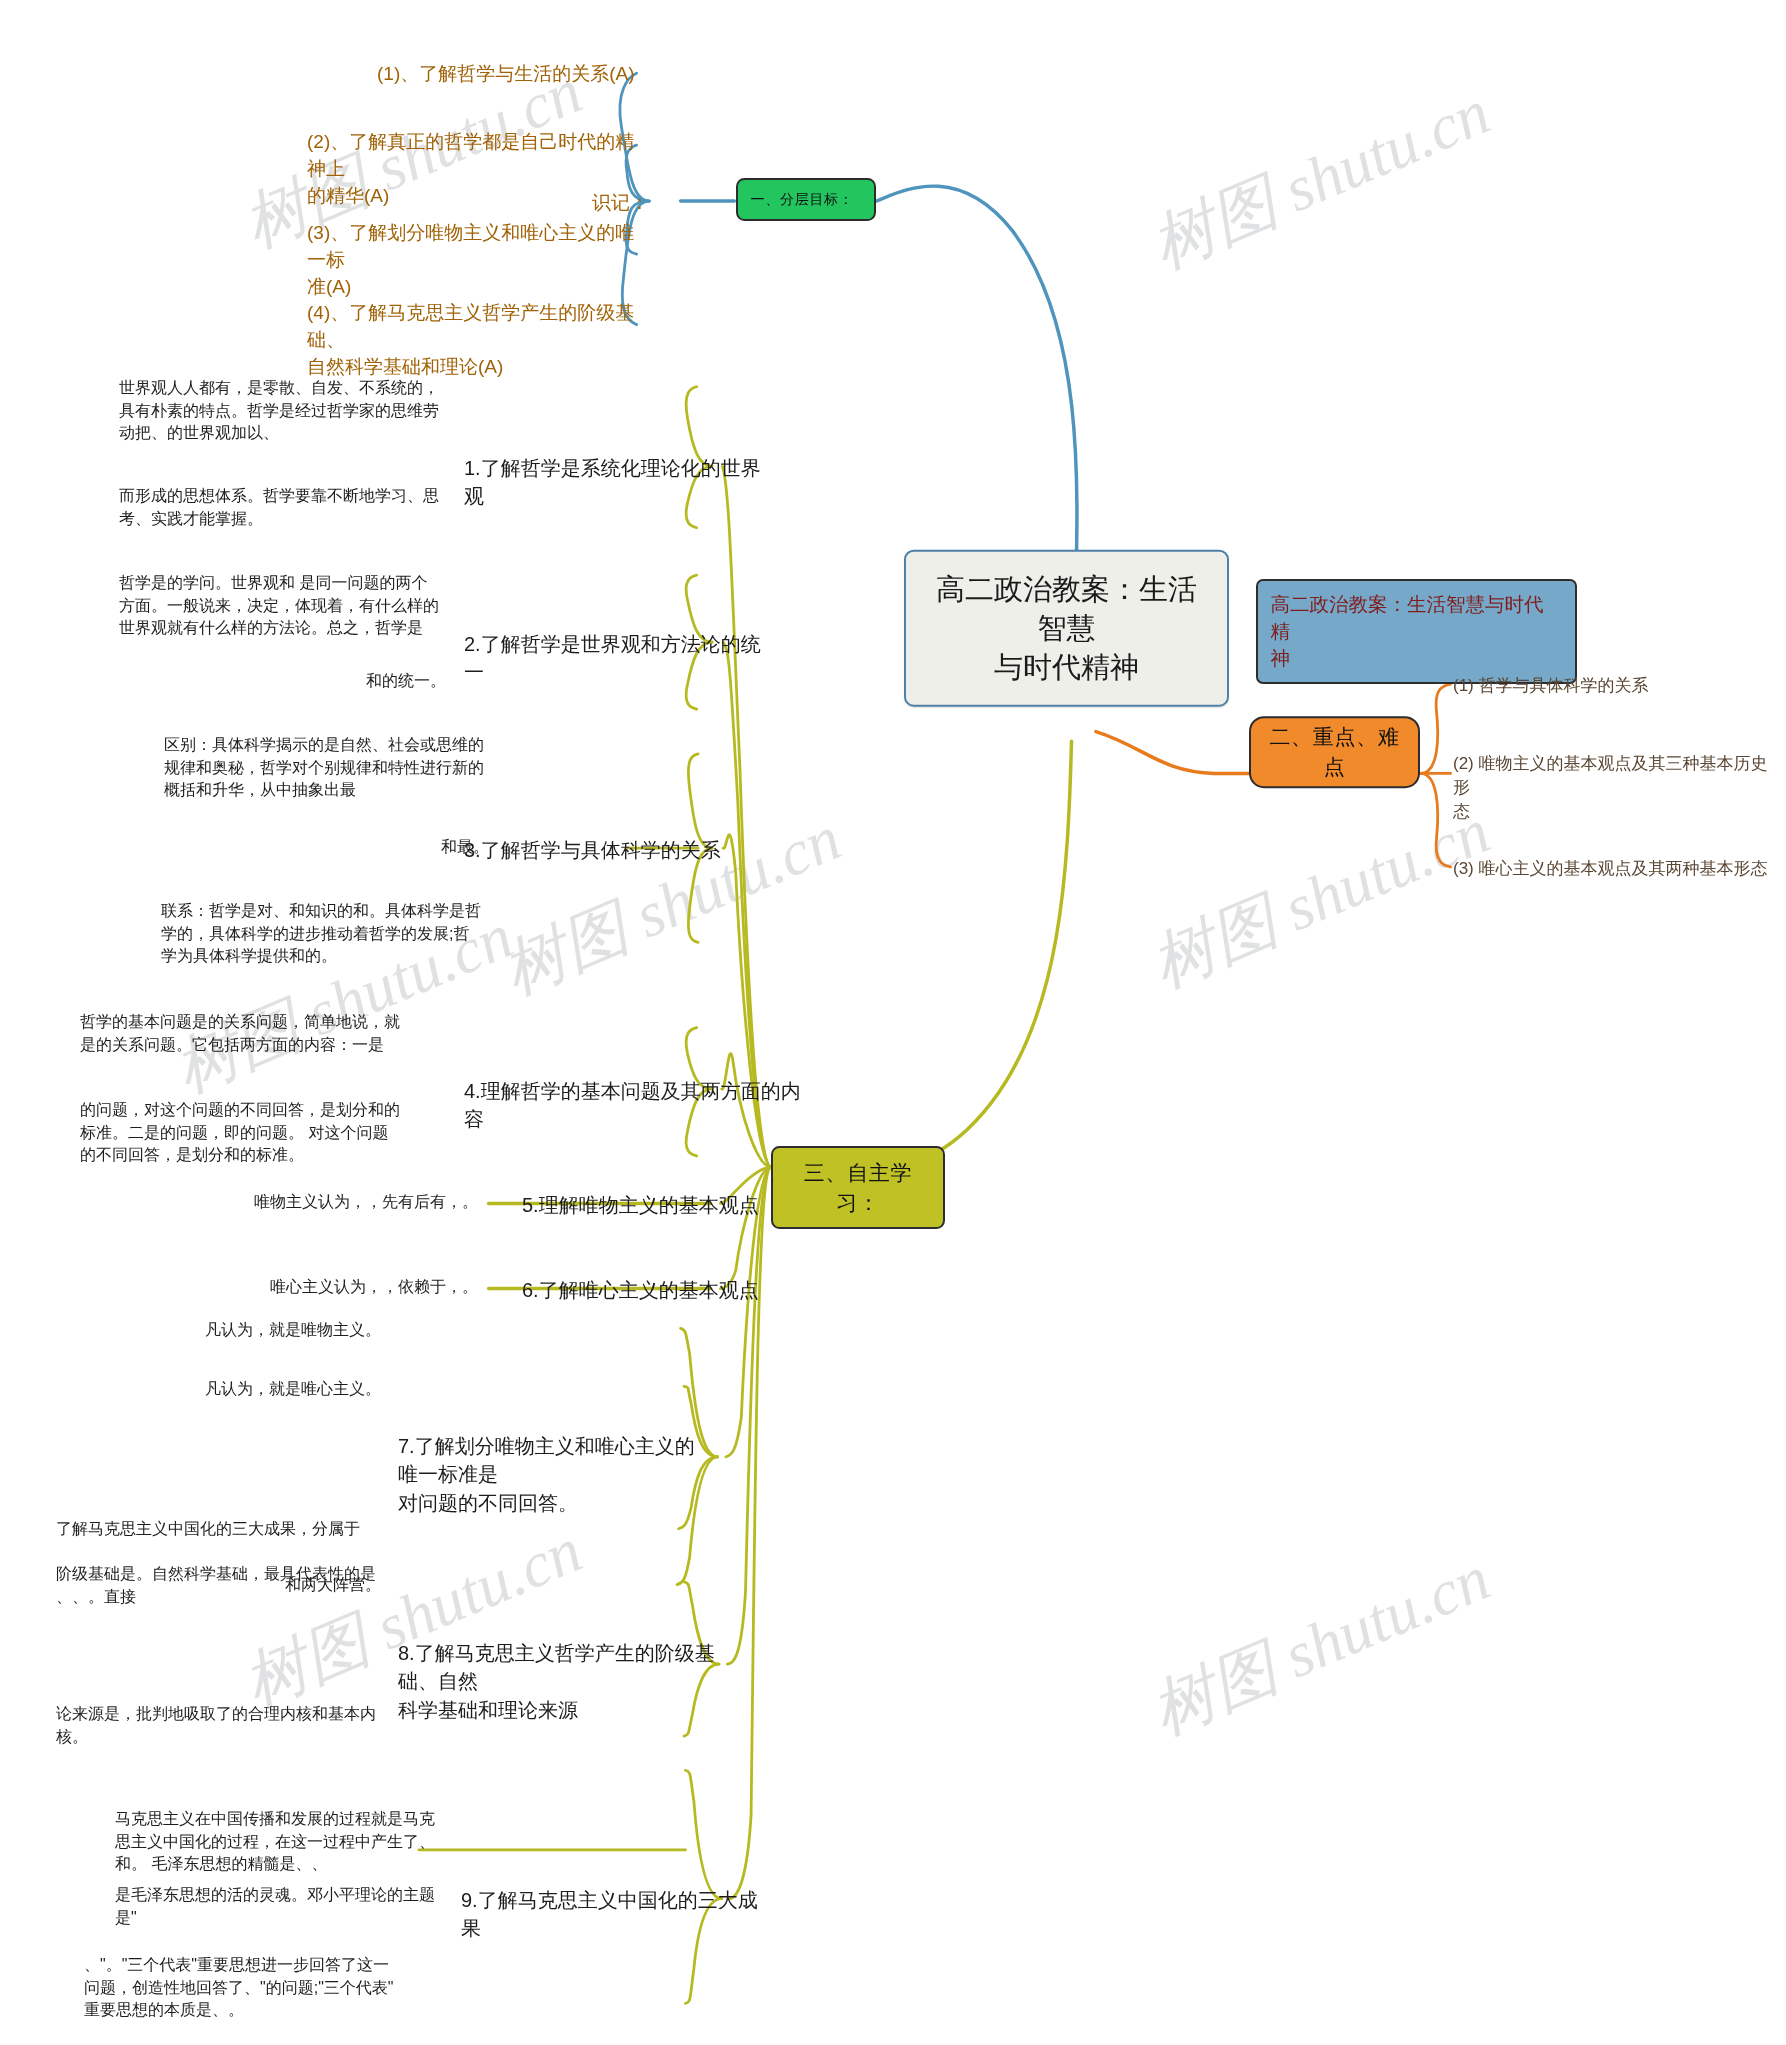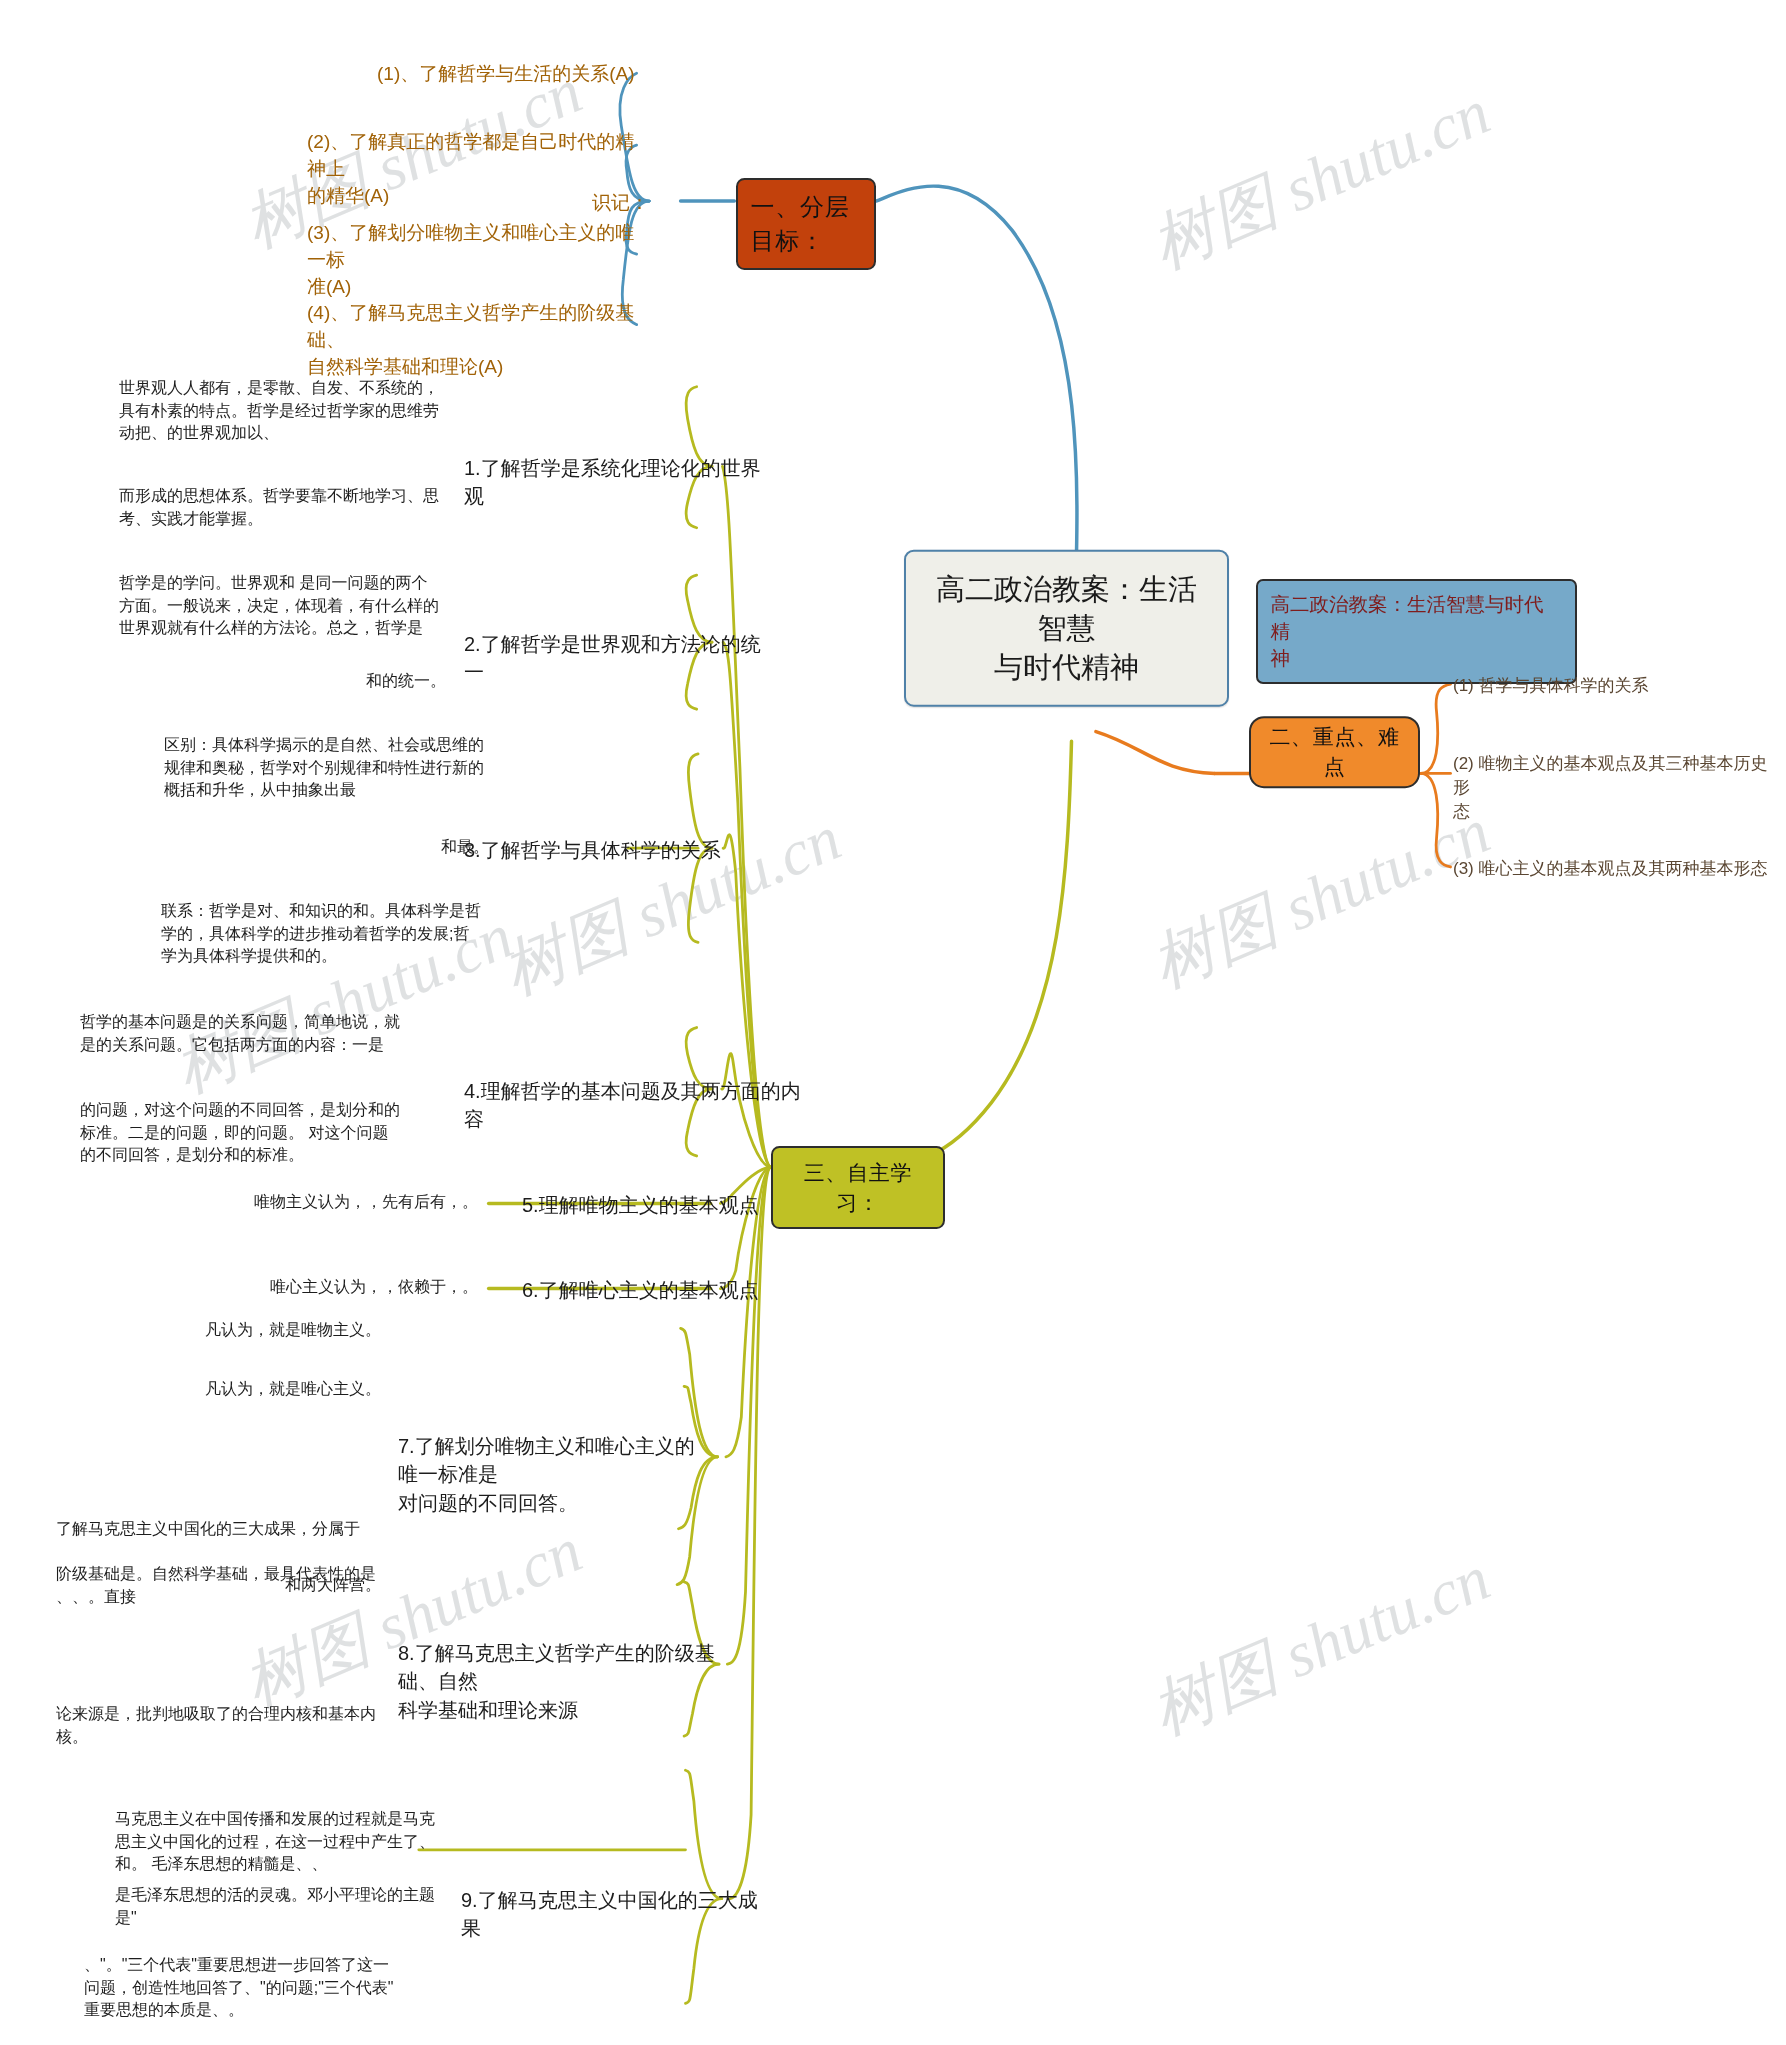--- a/index.html
+++ b/index.html
@@ -39,24 +39,24 @@
     border-radius: 9.8px;
     color: #1a1a1a;
     font-size: 29px;
     text-align: center;
     padding: 18px 21px;
     line-height: 1.34;
     box-shadow: 0 0.7px 1.4px rgba(0,0,0,0.12);
   }
   
   .box-blue {
-    background: #c2410c;
+    background: #22c55e;
     border: 2.1px solid #2d2d2d;
     border-radius: 8.4px;
-    font-size: 24px;
+    font-size: 14px;
     color: #111;
     padding: 9.8px 12.6px;
     letter-spacing: 0.7px;
   }
   .box-orange {
     background: #f08a2b;
     border: 2.1px solid #2d2d2d;
     border-radius: 15px;
     font-size: 21px;
     color: #111;

